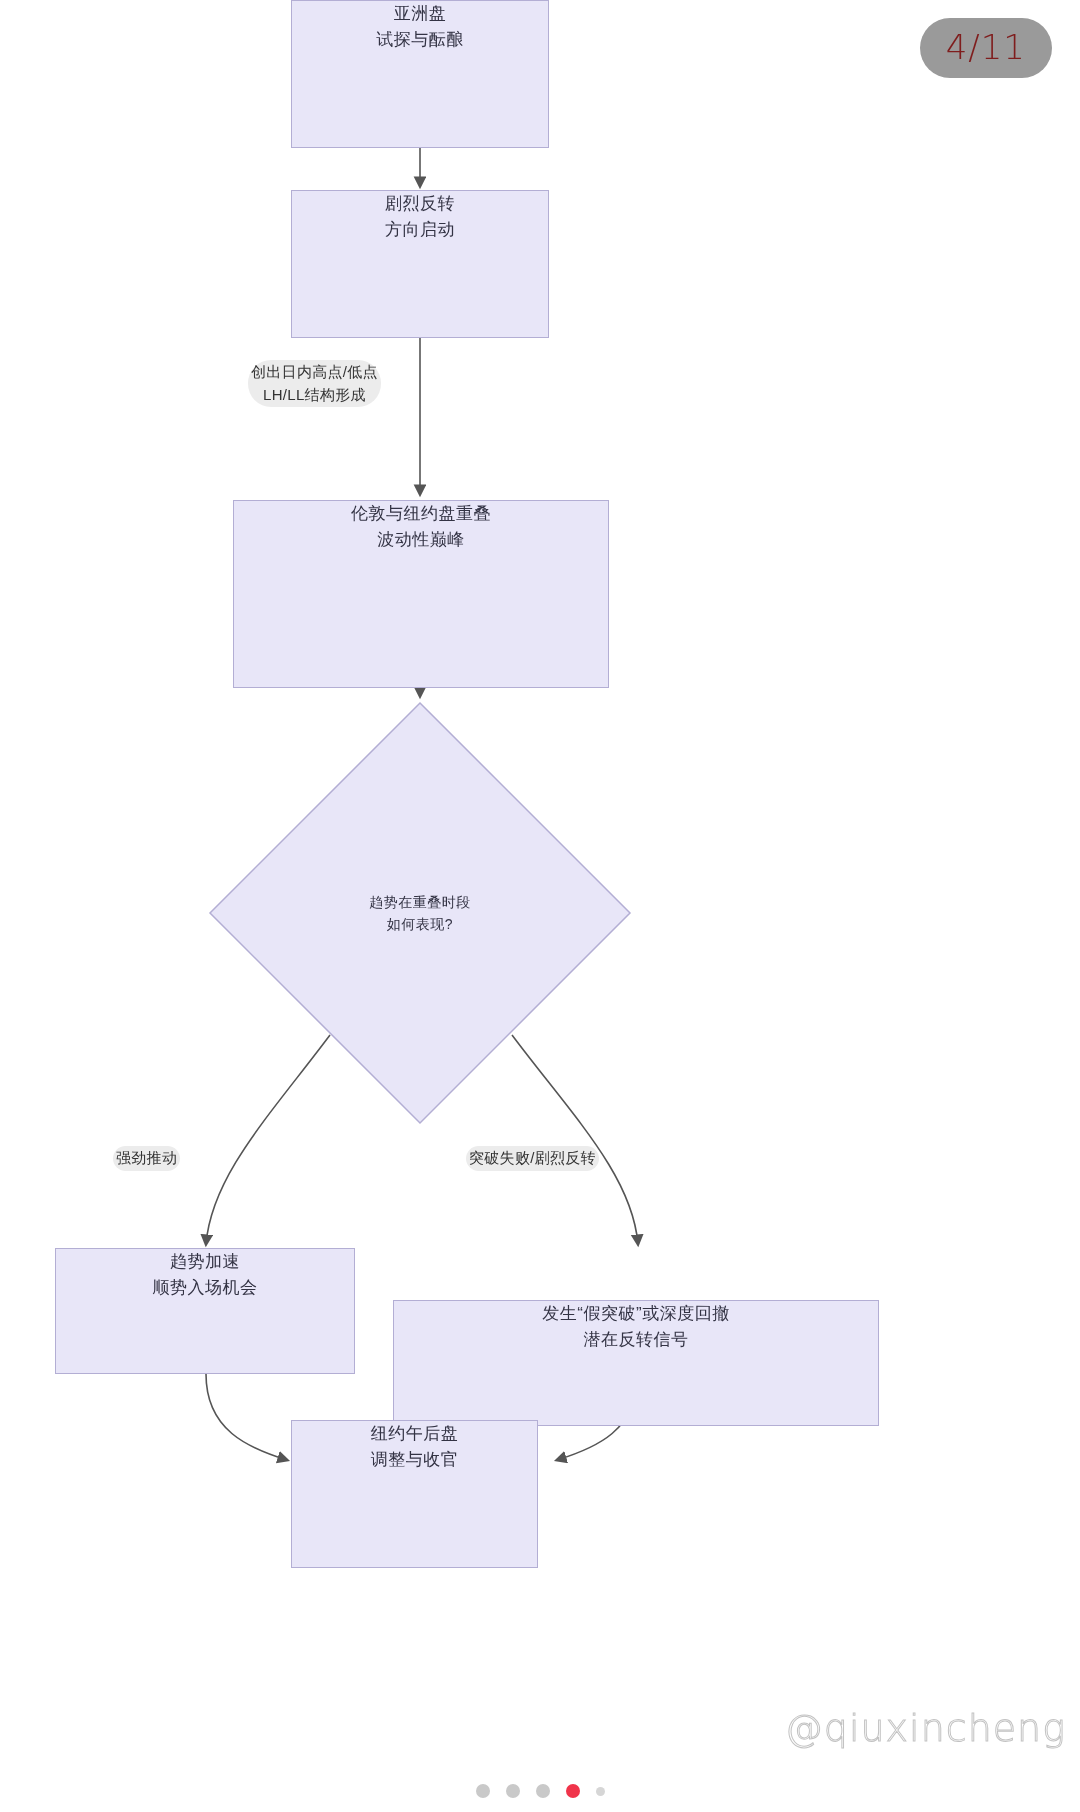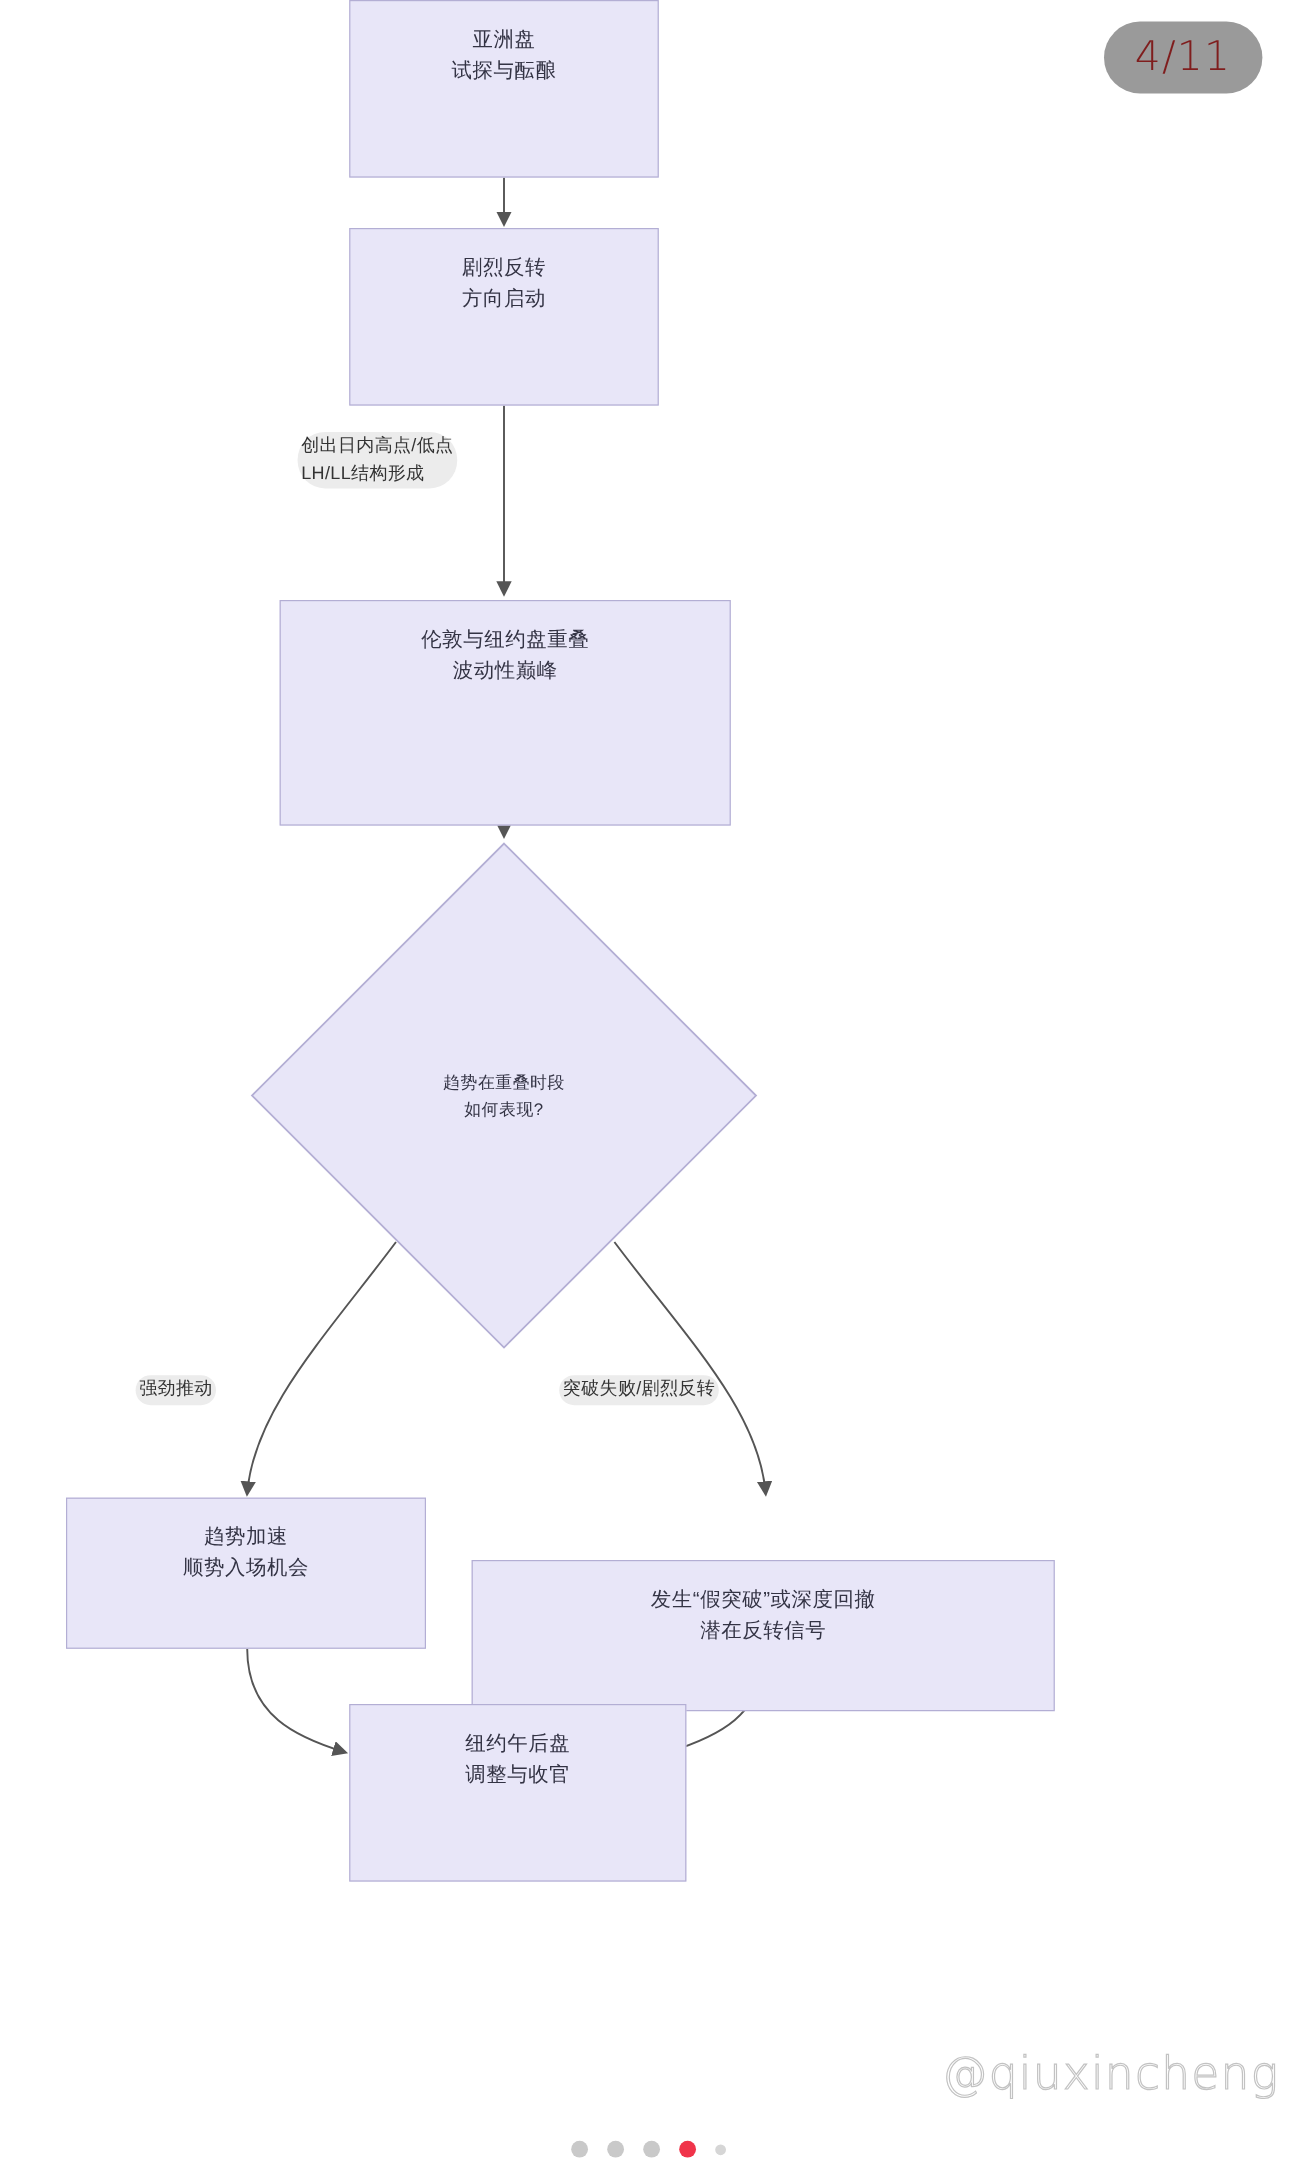--- a/index.html
+++ b/index.html
@@ -30,21 +30,21 @@
     display: flex;
     flex-direction: column;
     align-items: center;
     color: #333344;
     font-size: 17px;
     line-height: 1.55;
     letter-spacing: 0.5px;
     white-space: nowrap;
   }
   .node .lines {
-    padding-top: 19px;
+    padding-top: 0;
     text-align: center;
   }
   .node .l { display: block; }
   .diamond-wrap {
     position: absolute;
   }
   .diamond-wrap svg { display: block; }
   .diamond-label {
     position: absolute;
     left: 0; top: 0;
@@ -63,21 +63,21 @@
   }
   .edge-label {
     position: absolute;
     background: #ececec;
     color: #333333;
     font-size: 15px;
     line-height: 1.5;
     letter-spacing: 0.3px;
     white-space: nowrap;
     padding: 1px 3px;
-    text-align: left;
+    text-align: center;
     border-radius: 23px;
   }
   .edge-label .l { display: block; }
   #page-badge {
     position: absolute;
     right: 28px;
     top: 18px;
     background: #9a9a9a;
     color: #7f1d1d;
     border-radius: 32px;
@@ -196,21 +196,21 @@
     </div>
   </div>
 
   <div class="node" style="left:393px; top:1300px; width:486px; height:126px;">
     <div class="lines">
       <span class="l">发生“假突破”或深度回撤</span>
       <span class="l">潜在反转信号</span>
     </div>
   </div>
 
-  <div class="node" style="left:291px; top:1420px; width:281px; height:148px;">
+  <div class="node" style="left:291px; top:1420px; width:247px; height:148px;">
     <div class="lines">
       <span class="l">纽约午后盘</span>
       <span class="l">调整与收官</span>
     </div>
   </div>
 
   <div id="page-badge">4/11</div>
 
   <div id="watermark">@qiuxincheng</div>
 

